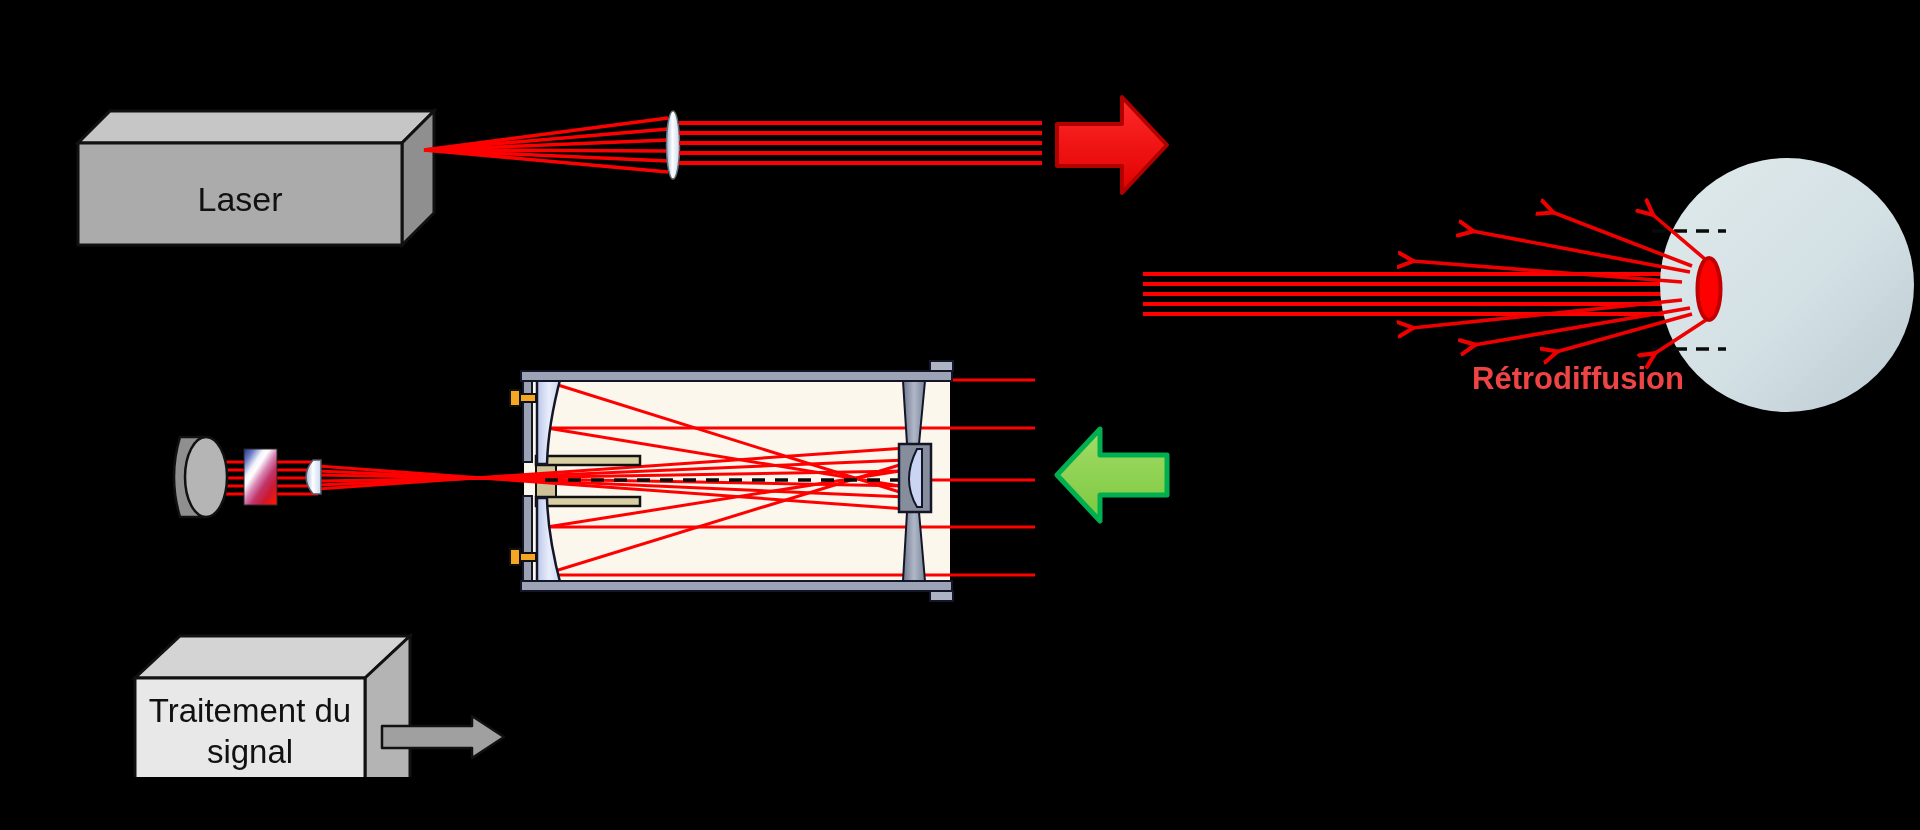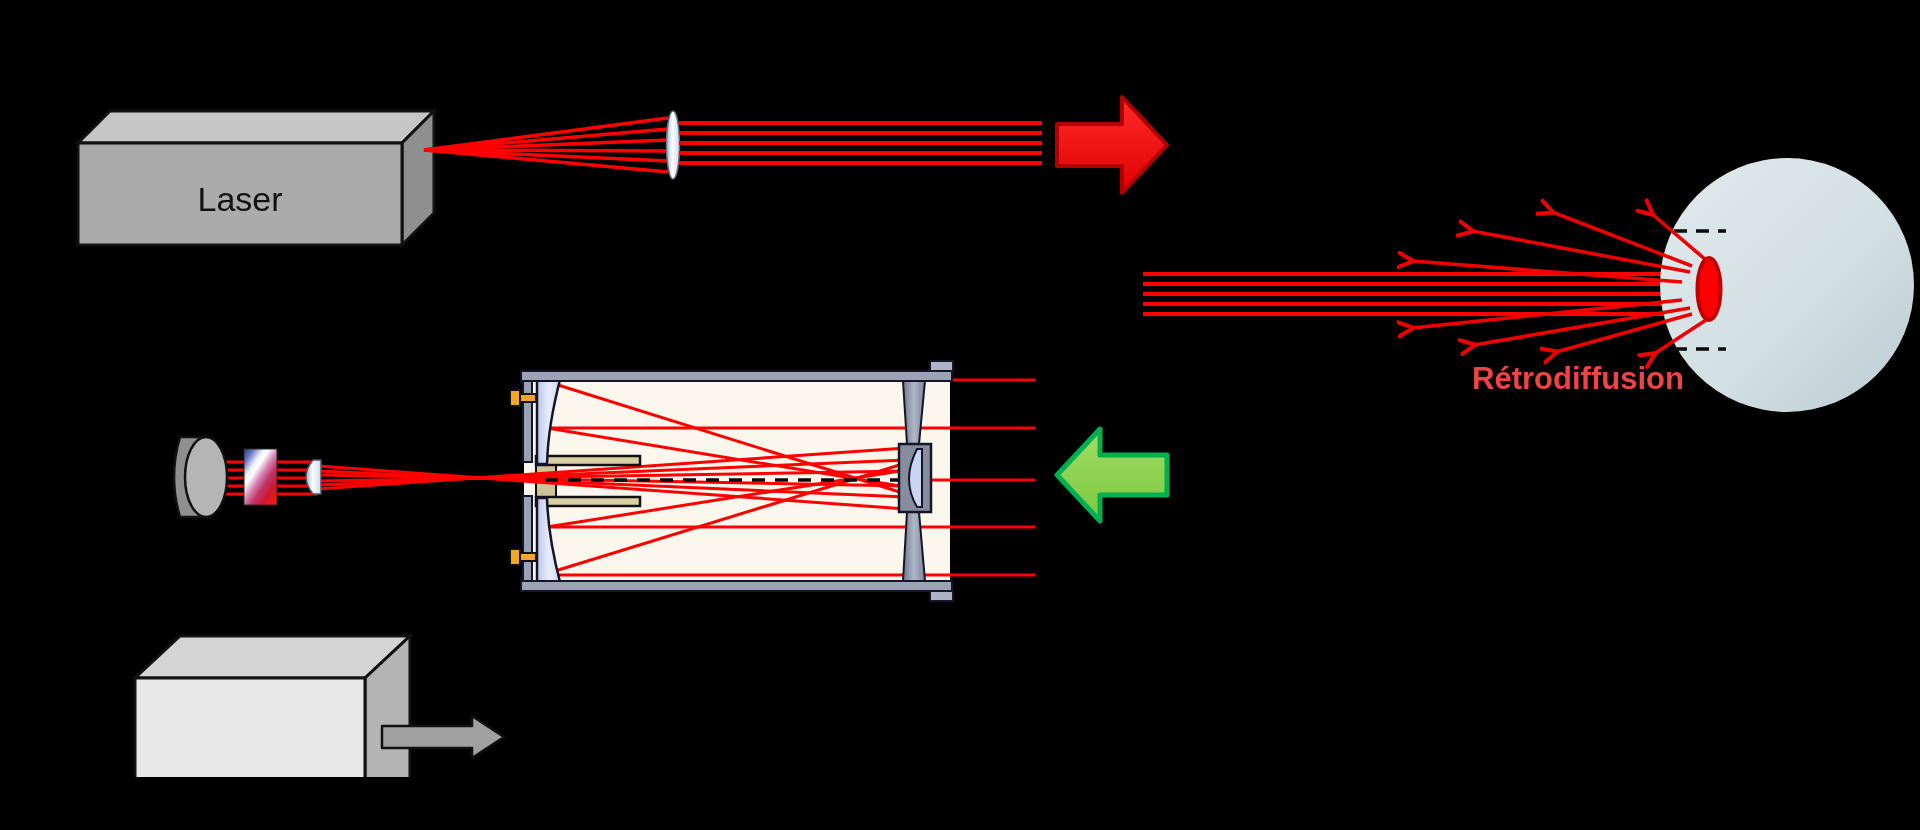--- a/index.html
+++ b/index.html
@@ -194,15 +194,16 @@
     <polygon points="365,678 410,636 410,785 365,827" fill="#b4b4b4" stroke="#111" stroke-width="3"></polygon>
     <rect x="135" y="678" width="230" height="149" fill="#e8e8e8" stroke="#111" stroke-width="3"></rect>
   </g>
 
   <g>
     <path d="M382,726 H472 V716 L504,737 L472,758 V748 H382 Z" fill="#a0a0a0" stroke="#111" stroke-width="2.5" stroke-linejoin="round"></path>
   </g>
 </svg>
 
 <div class="label label-laser">Laser</div>
+<div class="label label-processing">Traitement du signal</div>
 <div class="label label-backscatter">Rétrodiffusion</div>
 
 </div>
 
 </body></html>

